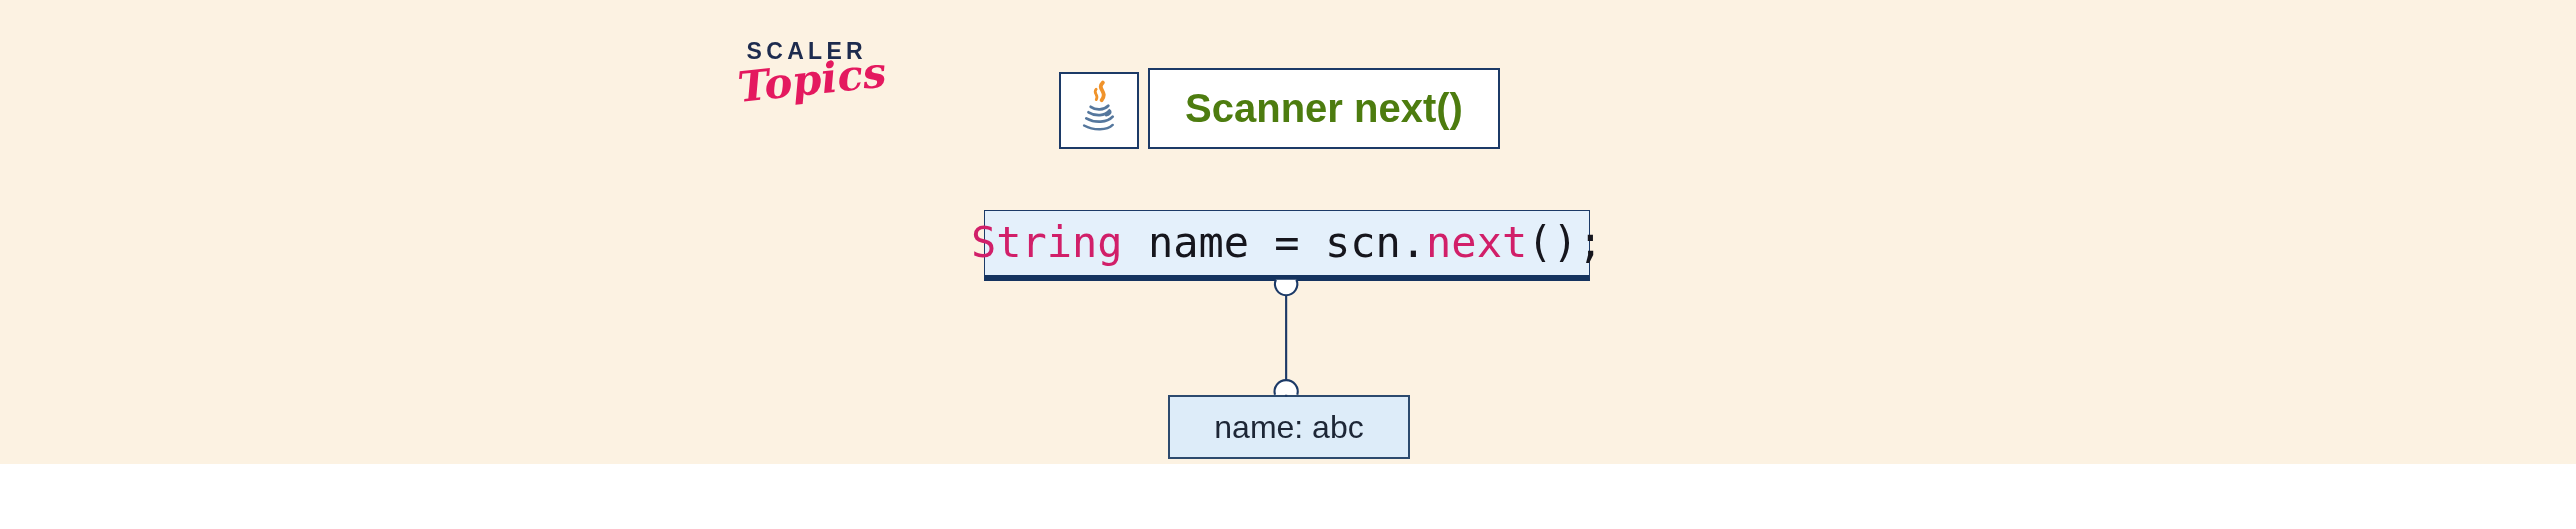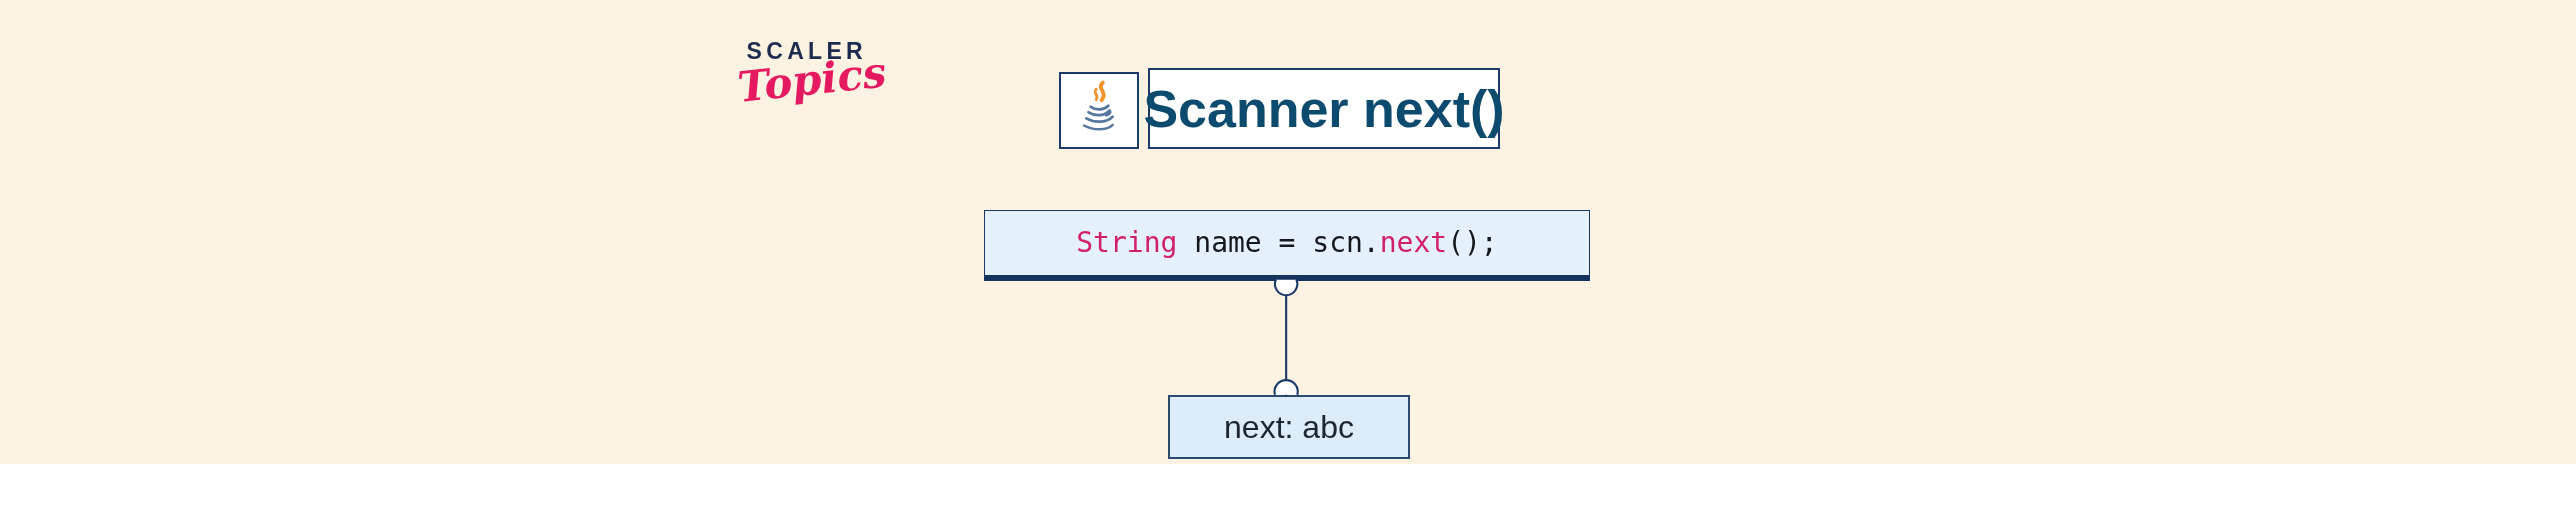--- a/index.html
+++ b/index.html
@@ -68,43 +68,43 @@
     background: #ffffff;
     border: 2.6px solid #1c3a67;
     box-sizing: border-box;
     display: flex;
     align-items: center;
     justify-content: center;
   }
   .title-text {
     font-family: "Liberation Sans", sans-serif;
     font-weight: bold;
-    font-size: 52px;
-    color: #0c4a6e;
+    font-size: 40px;
+    color: #4d7c0f;
     white-space: nowrap;
   }
 
   
   .code-box {
     position: absolute;
     left: 984px;
     top: 210px;
     width: 606px;
     height: 71px;
     background: #e4f0fb;
     border: 1.7px solid #1c3a67;
     border-bottom: 6.9px solid #14335f;
     box-sizing: border-box;
     display: flex;
     align-items: center;
     justify-content: center;
   }
   .code-line {
     font-family: "DejaVu Sans Mono", monospace;
-    font-size: 28px;
+    font-size: 42px;
     white-space: pre;
     line-height: 1;
   }
   .tok-keyword { color: #d11f69; }
   .tok-plain   { color: #16161d; }
 
   
   .connector-svg {
     position: absolute;
     left: 1201px;
@@ -162,21 +162,21 @@
 
   <div class="title-box">
     <span class="title-text">Scanner next()</span>
   </div>
 
   <div class="code-box">
     <span class="code-line"><span class="tok-keyword">String</span><span class="tok-plain"> name = scn.</span><span class="tok-keyword">next</span><span class="tok-plain">();</span></span>
   </div>
 
   <div class="result-box">
-    <span class="result-text">next: abc</span>
+    <span class="result-text">name: abc</span>
   </div>
 
   <svg class="connector-svg" viewBox="0 0 200 170">
     <line x1="99" y1="20" x2="99" y2="152" stroke="#1c3a67" stroke-width="2.5"></line>
     <path d="M 87 16 A 13 13 0 1 0 111 16" fill="#ffffff" stroke="#1c3a67" stroke-width="2.5"></path>
     <path d="M 86 150 A 13.5 13.5 0 1 1 112 150" fill="#ffffff" stroke="#1c3a67" stroke-width="2.5"></path>
   </svg>
 
 </div>
 

